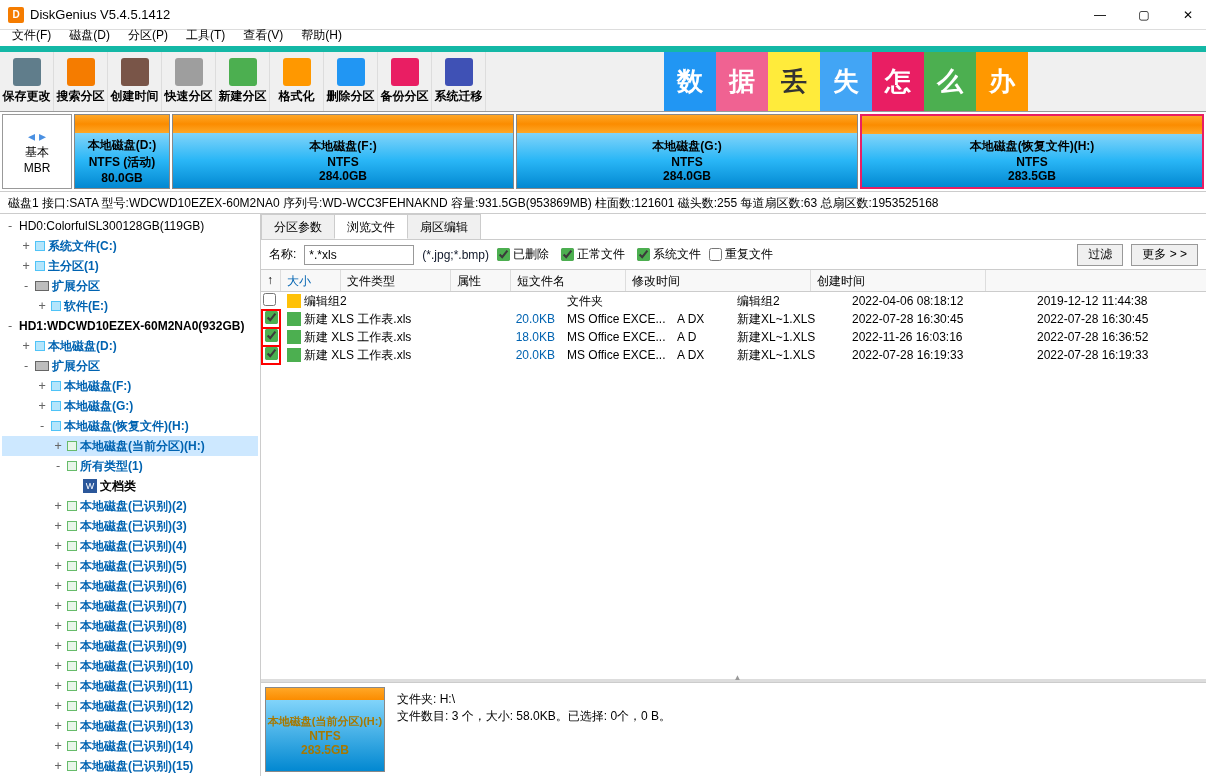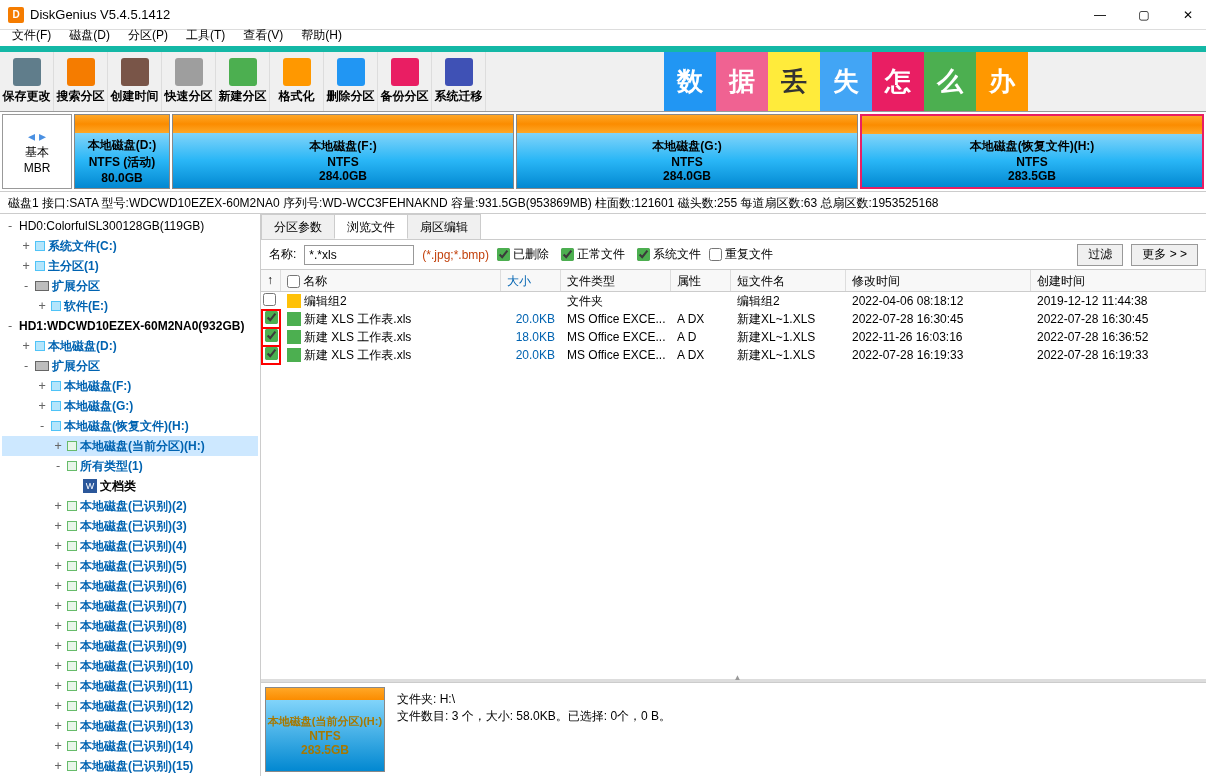--- a/index.html
+++ b/index.html
@@ -329,38 +329,37 @@
     </div>
   <div class="right">
     <div class="tabs" id="tabs">
         <div class="tab">分区参数</div>
         <div class="tab active">浏览文件</div>
         <div class="tab">扇区编辑</div>
       </div>
     <div class="filterbar">
       <span>名称:</span>
       <input type="text" style="width: 110px;" value="*.*xls">
-      <span style="color:#c2410c">(*.jpg;*.bmp)</span>
+      <span style="color:#0f172a">(*.jpg;*.bmp)</span>
       <span id="filter-cks" style="display: flex; gap: 12px;">
           <label><input type="checkbox" class="chk" checked="" style="accent-color: rgb(76, 175, 80);"> 已删除</label>
           <label><input type="checkbox" class="chk" checked="" style="accent-color: rgb(76, 175, 80);"> 正常文件</label>
           <label><input type="checkbox" class="chk" checked="" style="accent-color: rgb(76, 175, 80);"> 系统文件</label>
         </span>
       <label>
           <input type="checkbox" class="chk" style=""> 
           <span>重复文件</span>
         </label>
       <span style="flex:1"></span>
       <button>过滤</button>
       <button>更多 &gt; &gt;</button>
     </div>
     <div class="filetable">
       <div class="fthead">
         <div style="width:20px">↑</div>
-        <div class="c-name"><input type="checkbox" class="chk" style="vertical-align: middle;"> <span>名称</span></div>
         <div class="c-size" style="text-align:left">大小</div>
         <div class="c-type">文件类型</div>
         <div class="c-attr">属性</div>
         <div class="c-short">短文件名</div>
         <div class="c-mtime">修改时间</div>
         <div class="c-ctime">创建时间</div>
       </div>
       <div id="filerows">
           <div class="ftrow">
     <div class="cb "><input type="checkbox" class="chk" style="accent-color: rgb(76, 175, 80);"></div>

